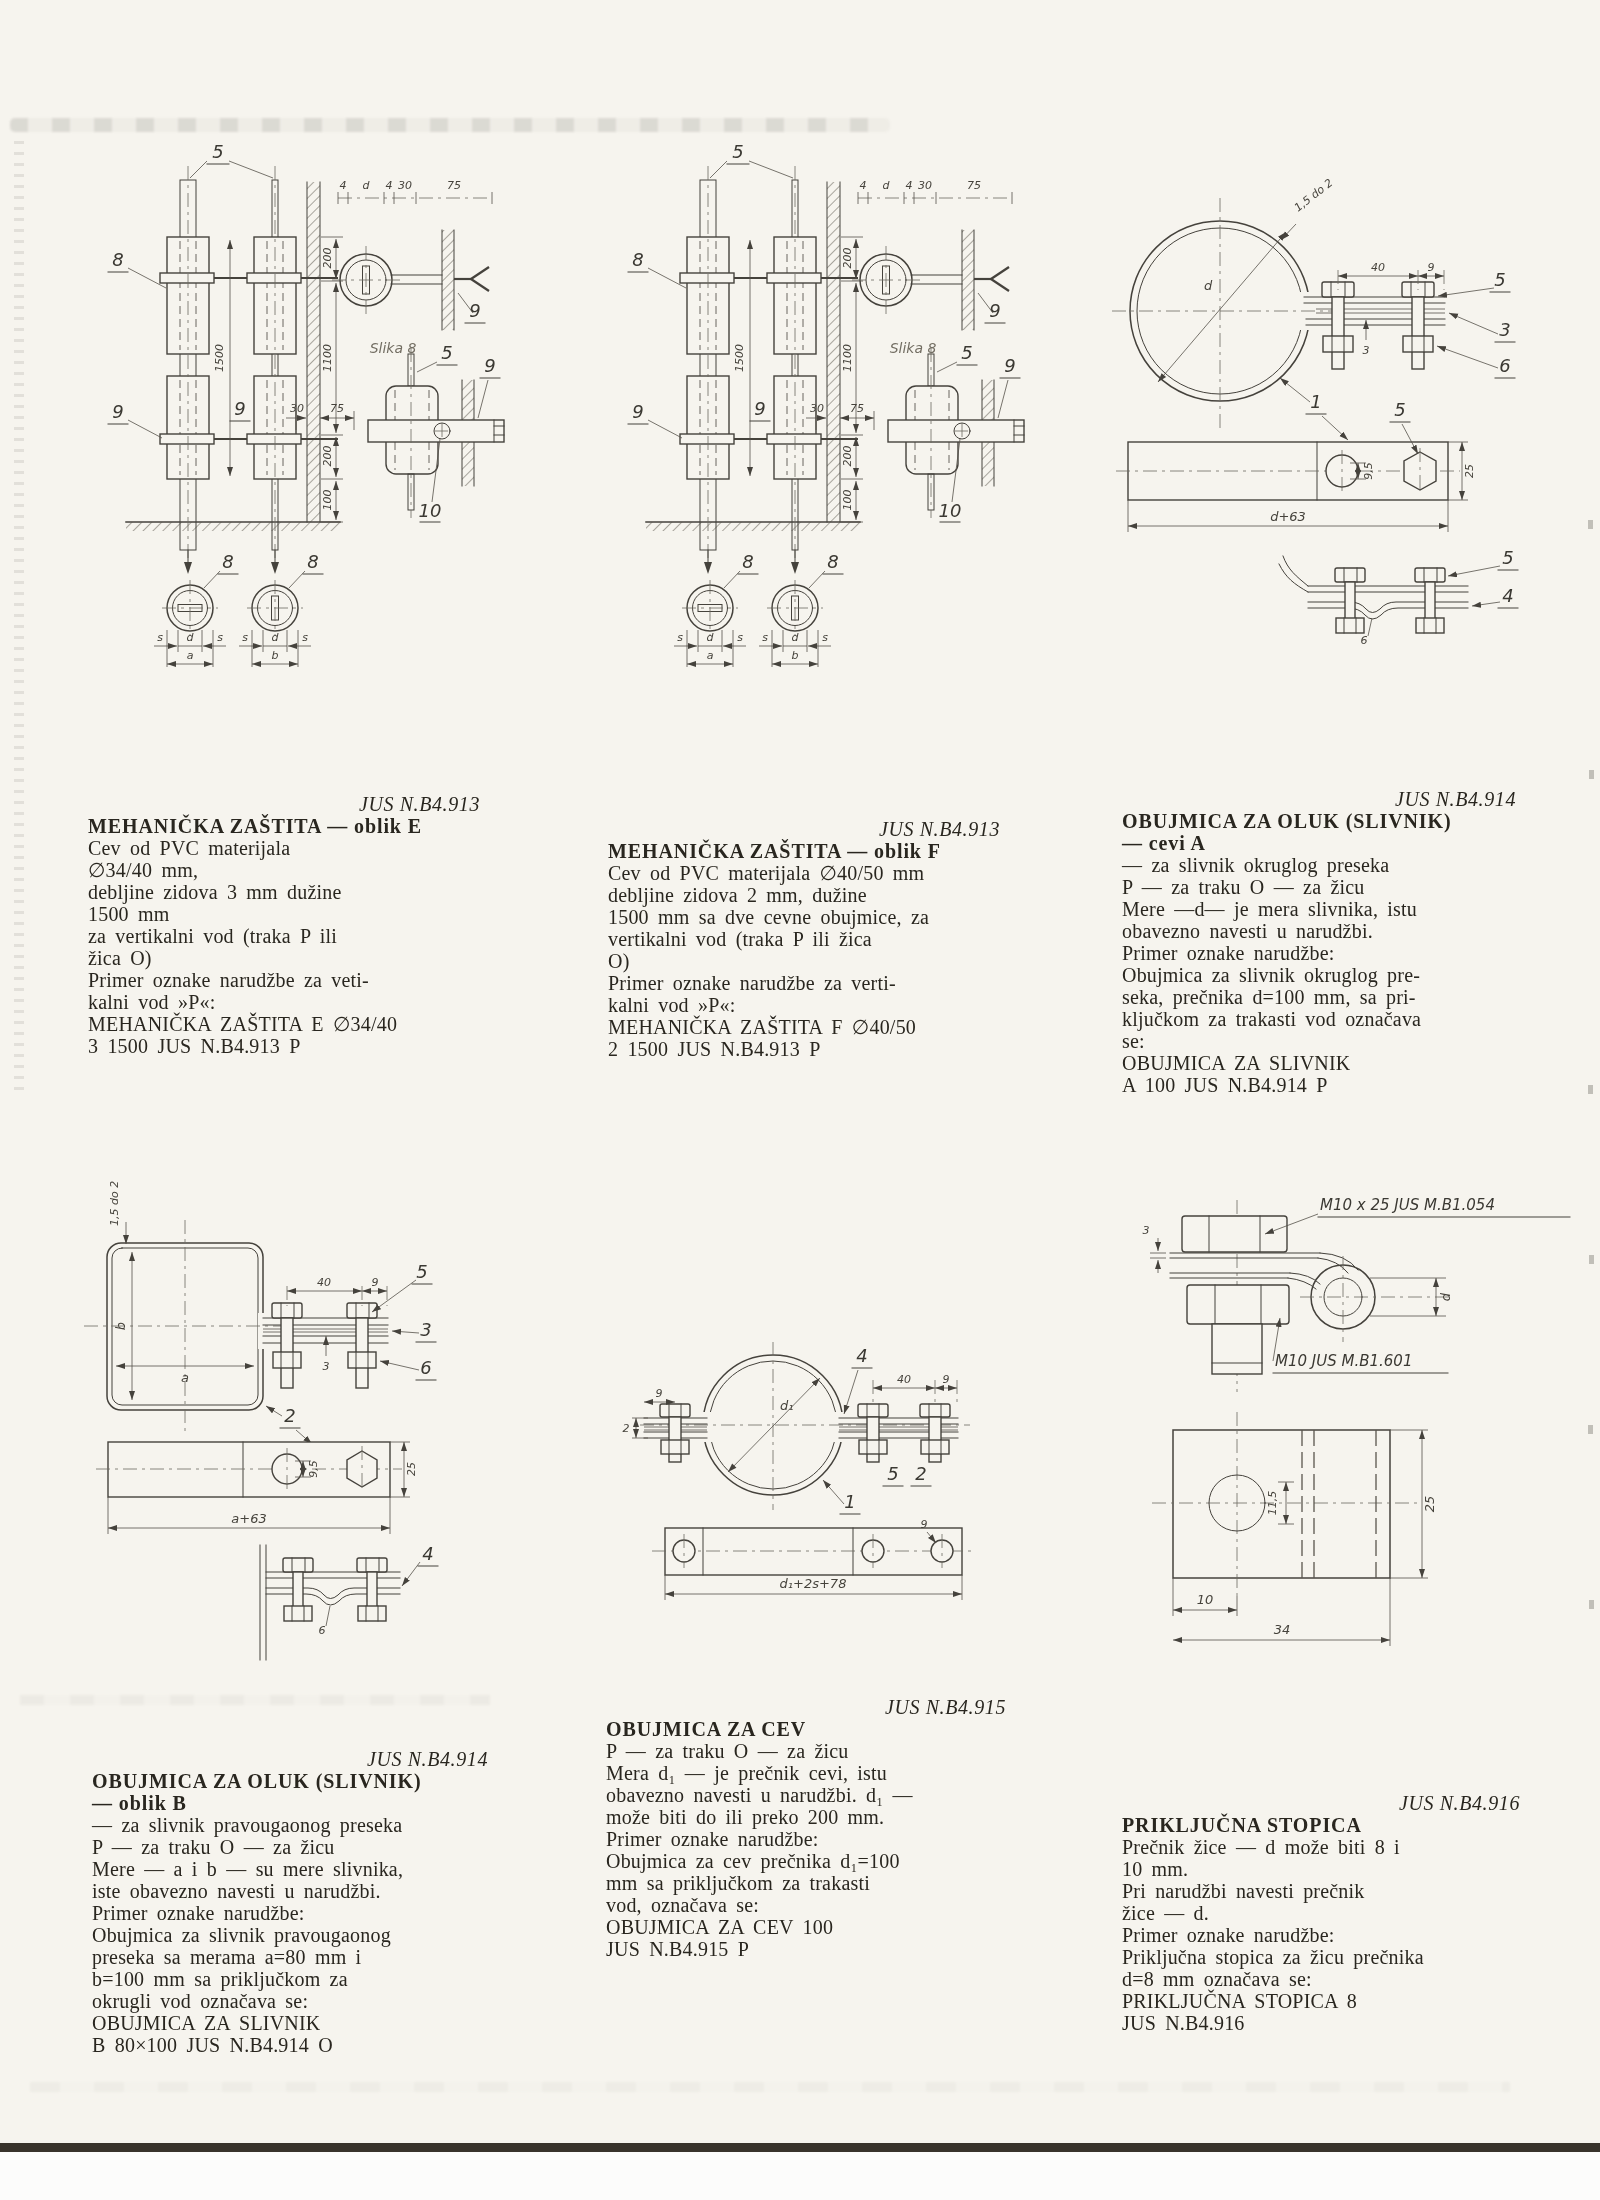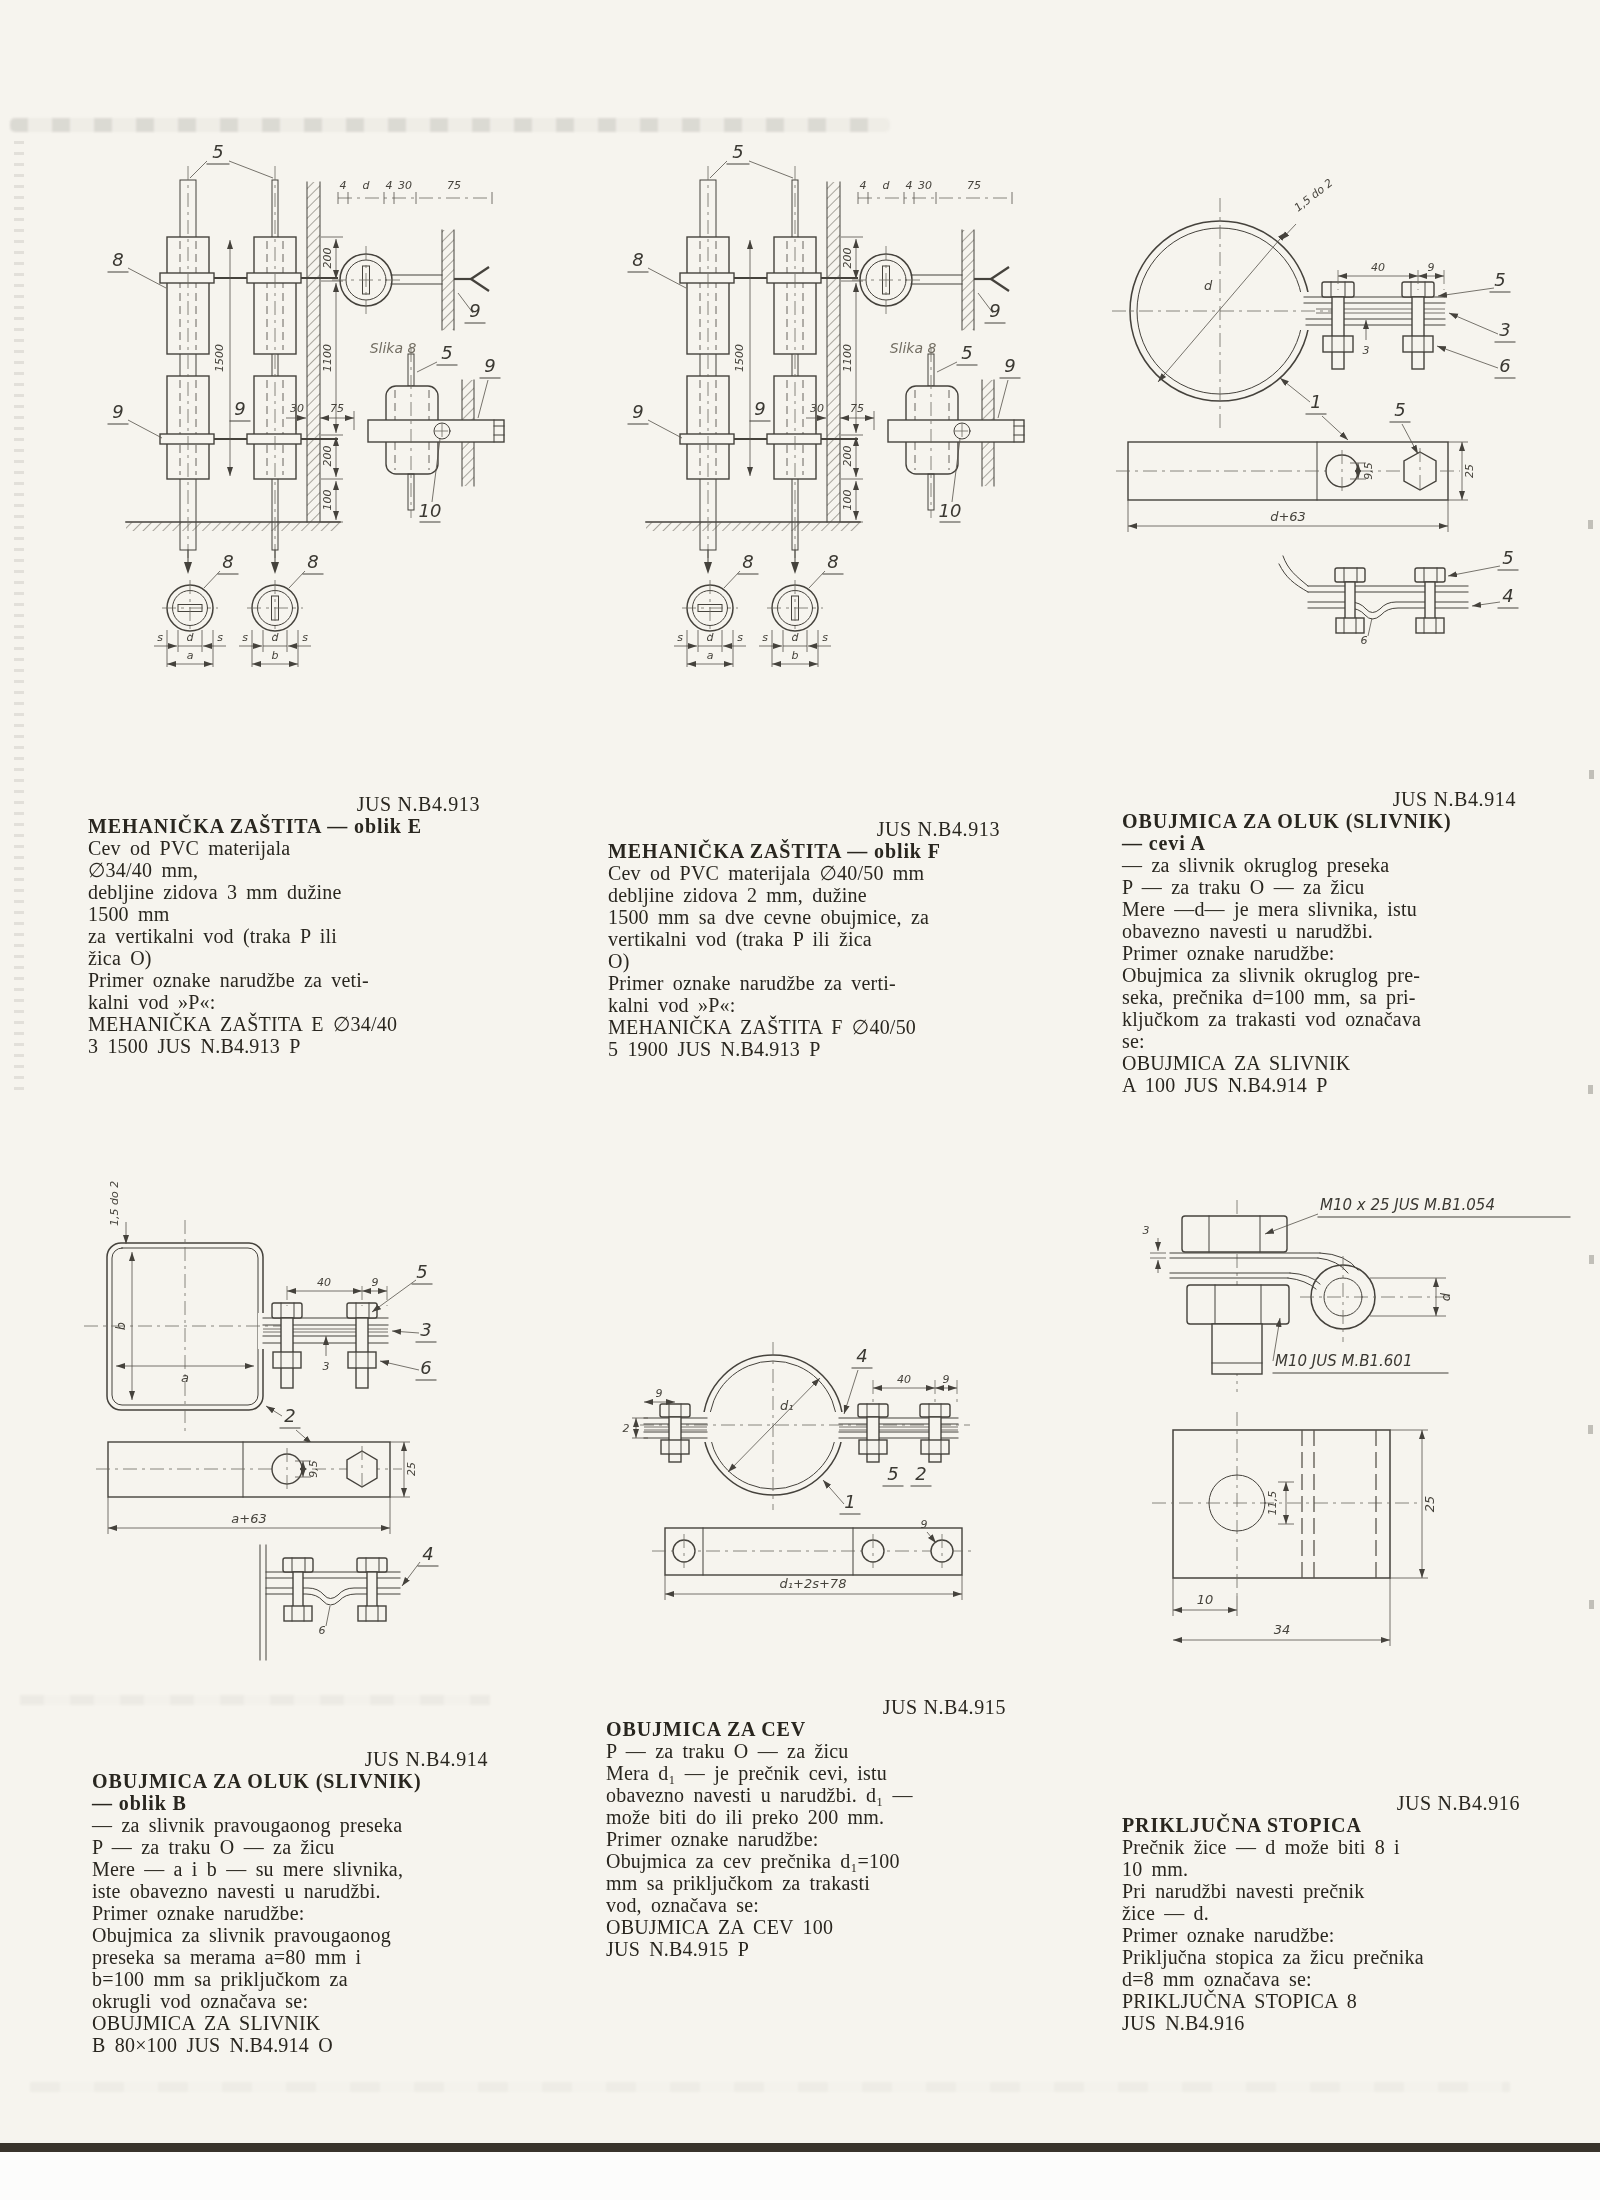--- a/index.html
+++ b/index.html
@@ -1,21 +1,21 @@
 <!DOCTYPE html>
 <html><head>
 <meta charset="utf-8">
 <style>
   html,body{margin:0;padding:0;background:#f6f4ee;}
   .page{position:relative;width:1600px;height:2200px;background:#f6f4ee;overflow:hidden;
         font-family:"Liberation Serif",serif;color:#29261f;}
 
   
   .tb{position:absolute;font-size:20px;line-height:22px;letter-spacing:.2px;}
-  .tb .jus{text-align:right;letter-spacing:.6px;}
+  .tb .jus{text-align:right;letter-spacing:.6px;font-style:italic;}
   .tb .hd{font-weight:700;letter-spacing:.9px;}
   .tb .bl{word-spacing:4px;}
 
   
   .fig{position:absolute;}
   .s1{stroke:#45423c;stroke-width:1.5;fill:none;stroke-linecap:square;}
   .s2{stroke:#45423c;stroke-width:1;fill:none;stroke-linecap:square;}
   .sb{stroke:#45423c;stroke-width:2.2;fill:none;}
   .sf{stroke:#45423c;stroke-width:1.4;fill:#f6f4ee;}
   .cl{stroke:#6d695f;stroke-width:.8;fill:none;stroke-dasharray:14 5 3 5;}
@@ -681,21 +681,21 @@
     <div class="hd">MEHANIČKA ZAŠTITA — oblik F</div>
     <div class="body">
         <div class="bl">Cev od PVC materijala ∅40/50 mm</div>
         <div class="bl">debljine zidova 2 mm, dužine</div>
         <div class="bl">1500 mm sa dve cevne obujmice, za</div>
         <div class="bl">vertikalni vod (traka P ili žica</div>
         <div class="bl">O)</div>
         <div class="bl">Primer oznake narudžbe za verti-</div>
         <div class="bl">kalni vod »P«:</div>
         <div class="bl">MEHANIČKA ZAŠTITA F ∅40/50</div>
-        <div class="bl">5 1900 JUS N.B4.913 P</div>
+        <div class="bl">2 1500 JUS N.B4.913 P</div>
       </div>
   </div>
 
   <div class="tb" style="left:1122px;top:788px;width:394px">
     <div class="jus">JUS N.B4.914</div>
     <div class="hd">OBUJMICA ZA OLUK (SLIVNIK)</div>
     <div class="hd">— cevi A</div>
     <div class="body">
         <div class="bl">— za slivnik okruglog preseka</div>
         <div class="bl">P — za traku O — za žicu</div>

